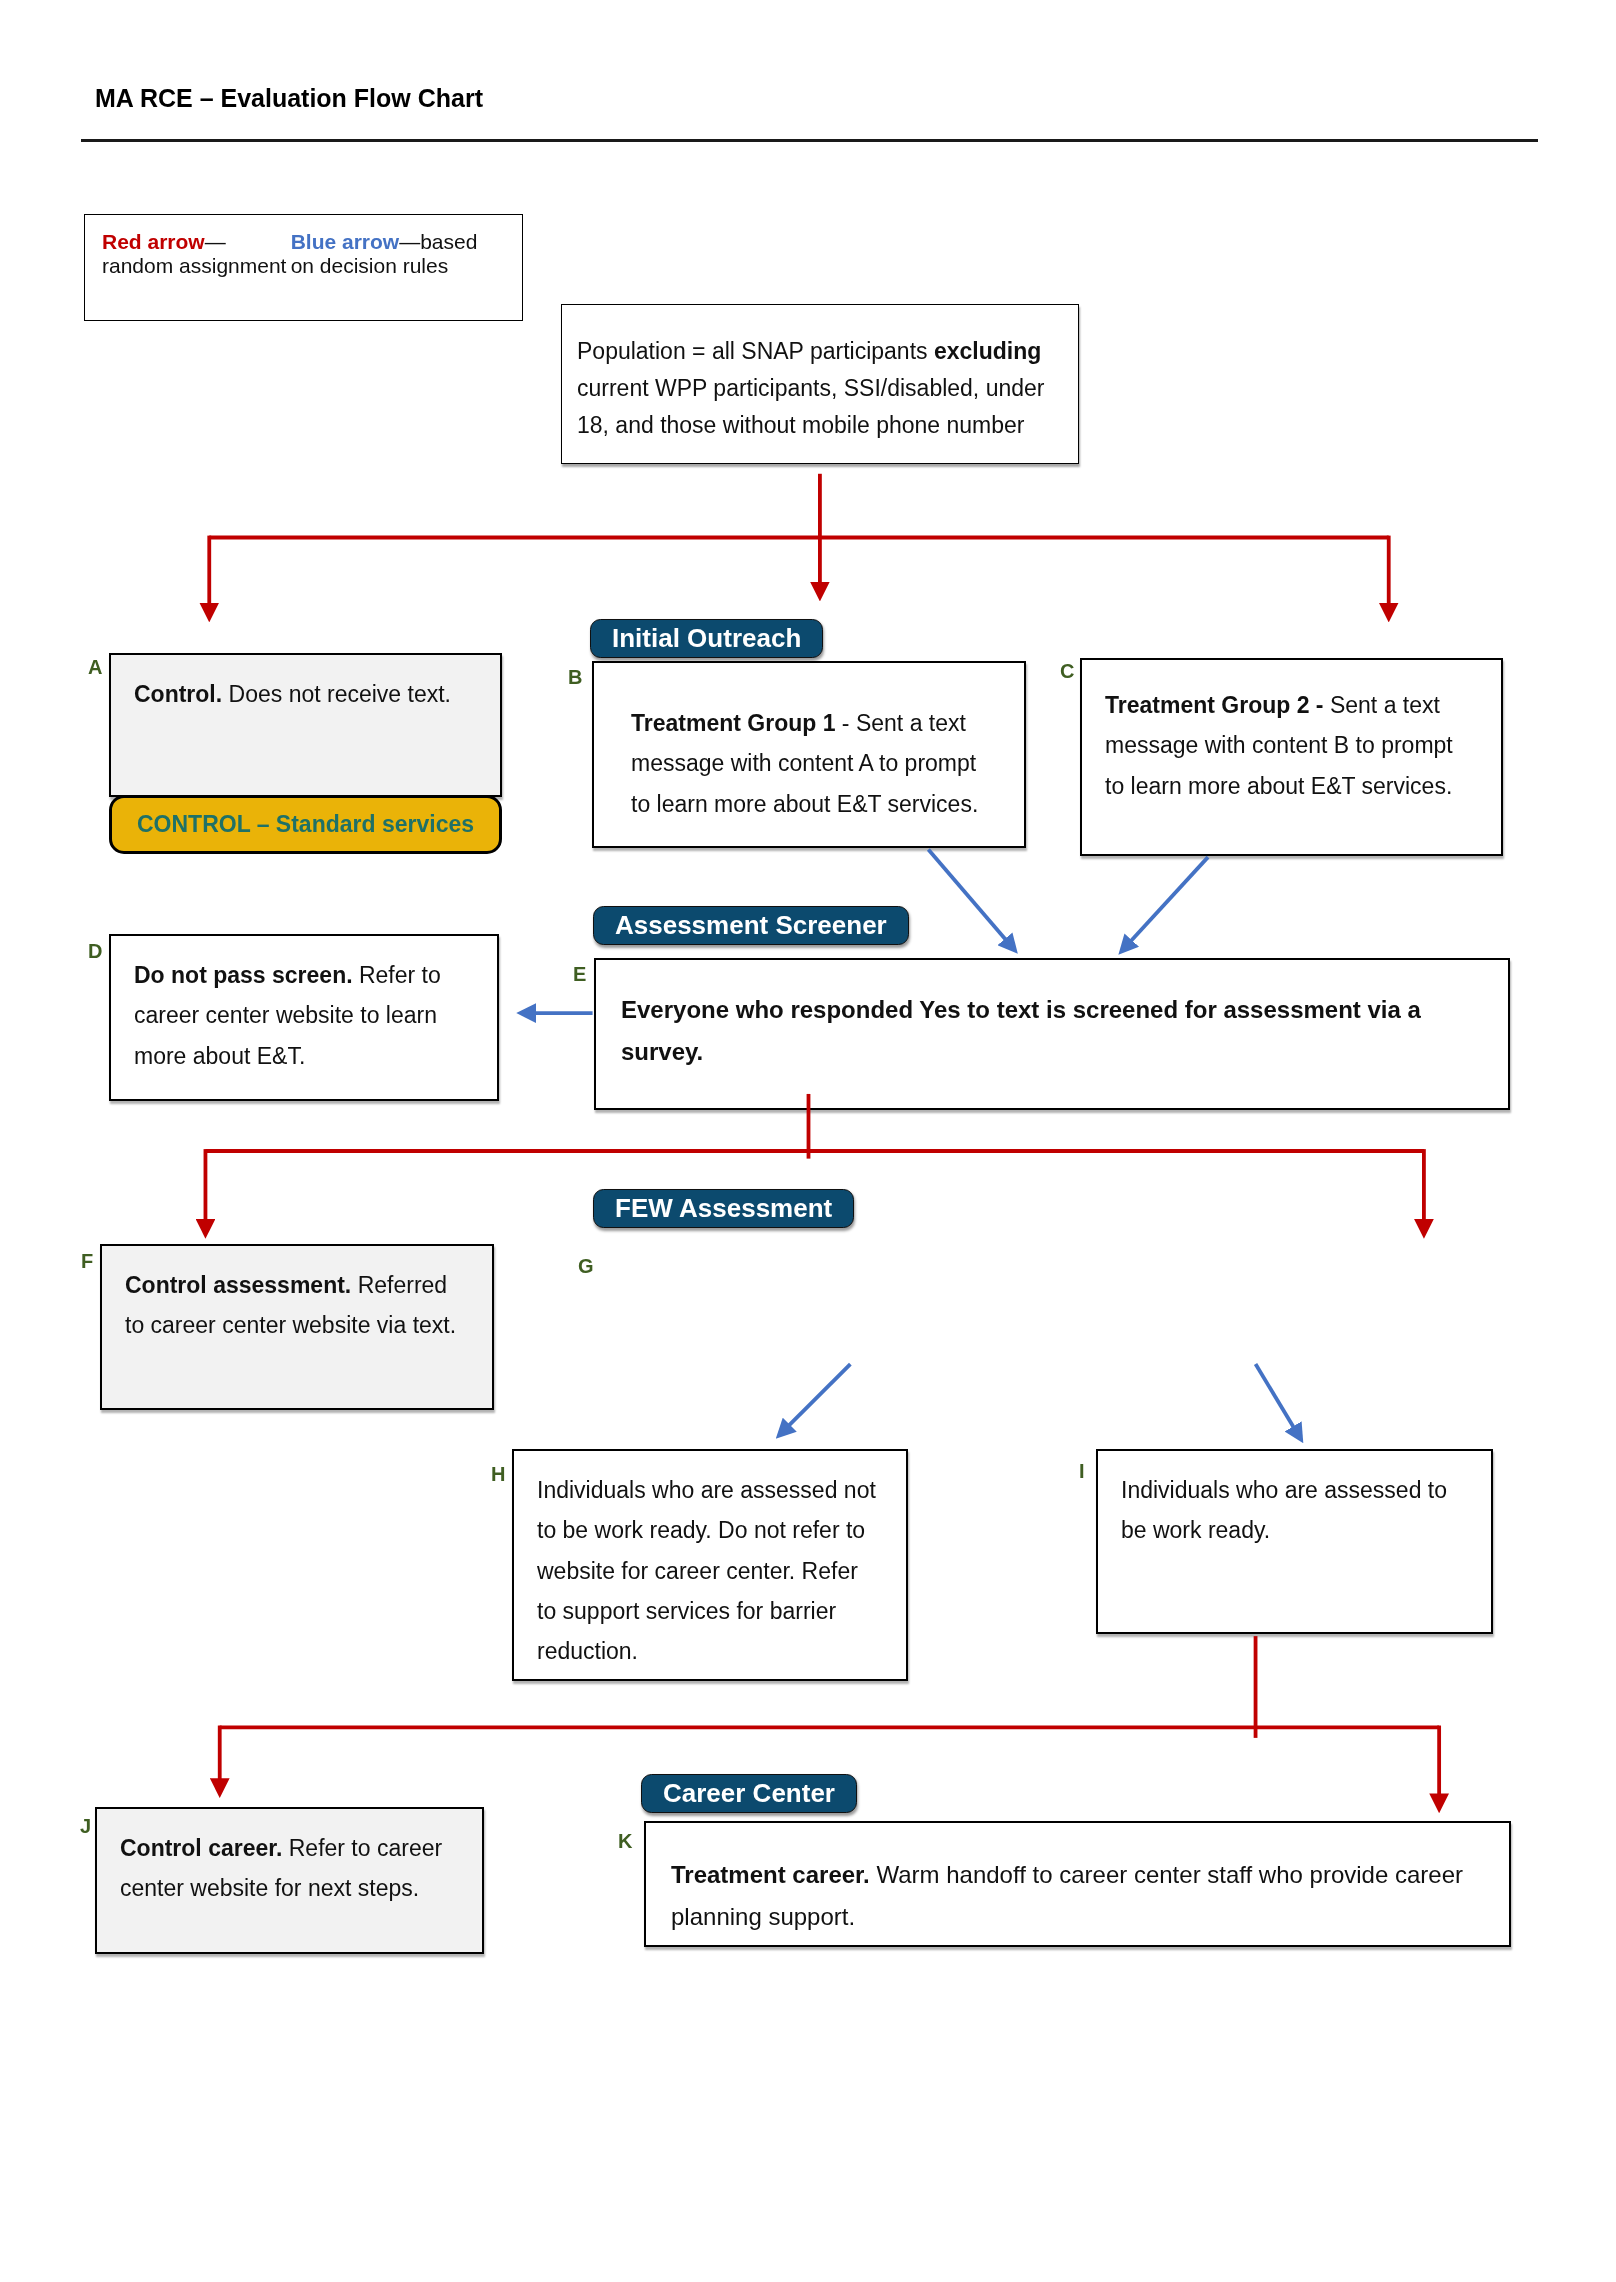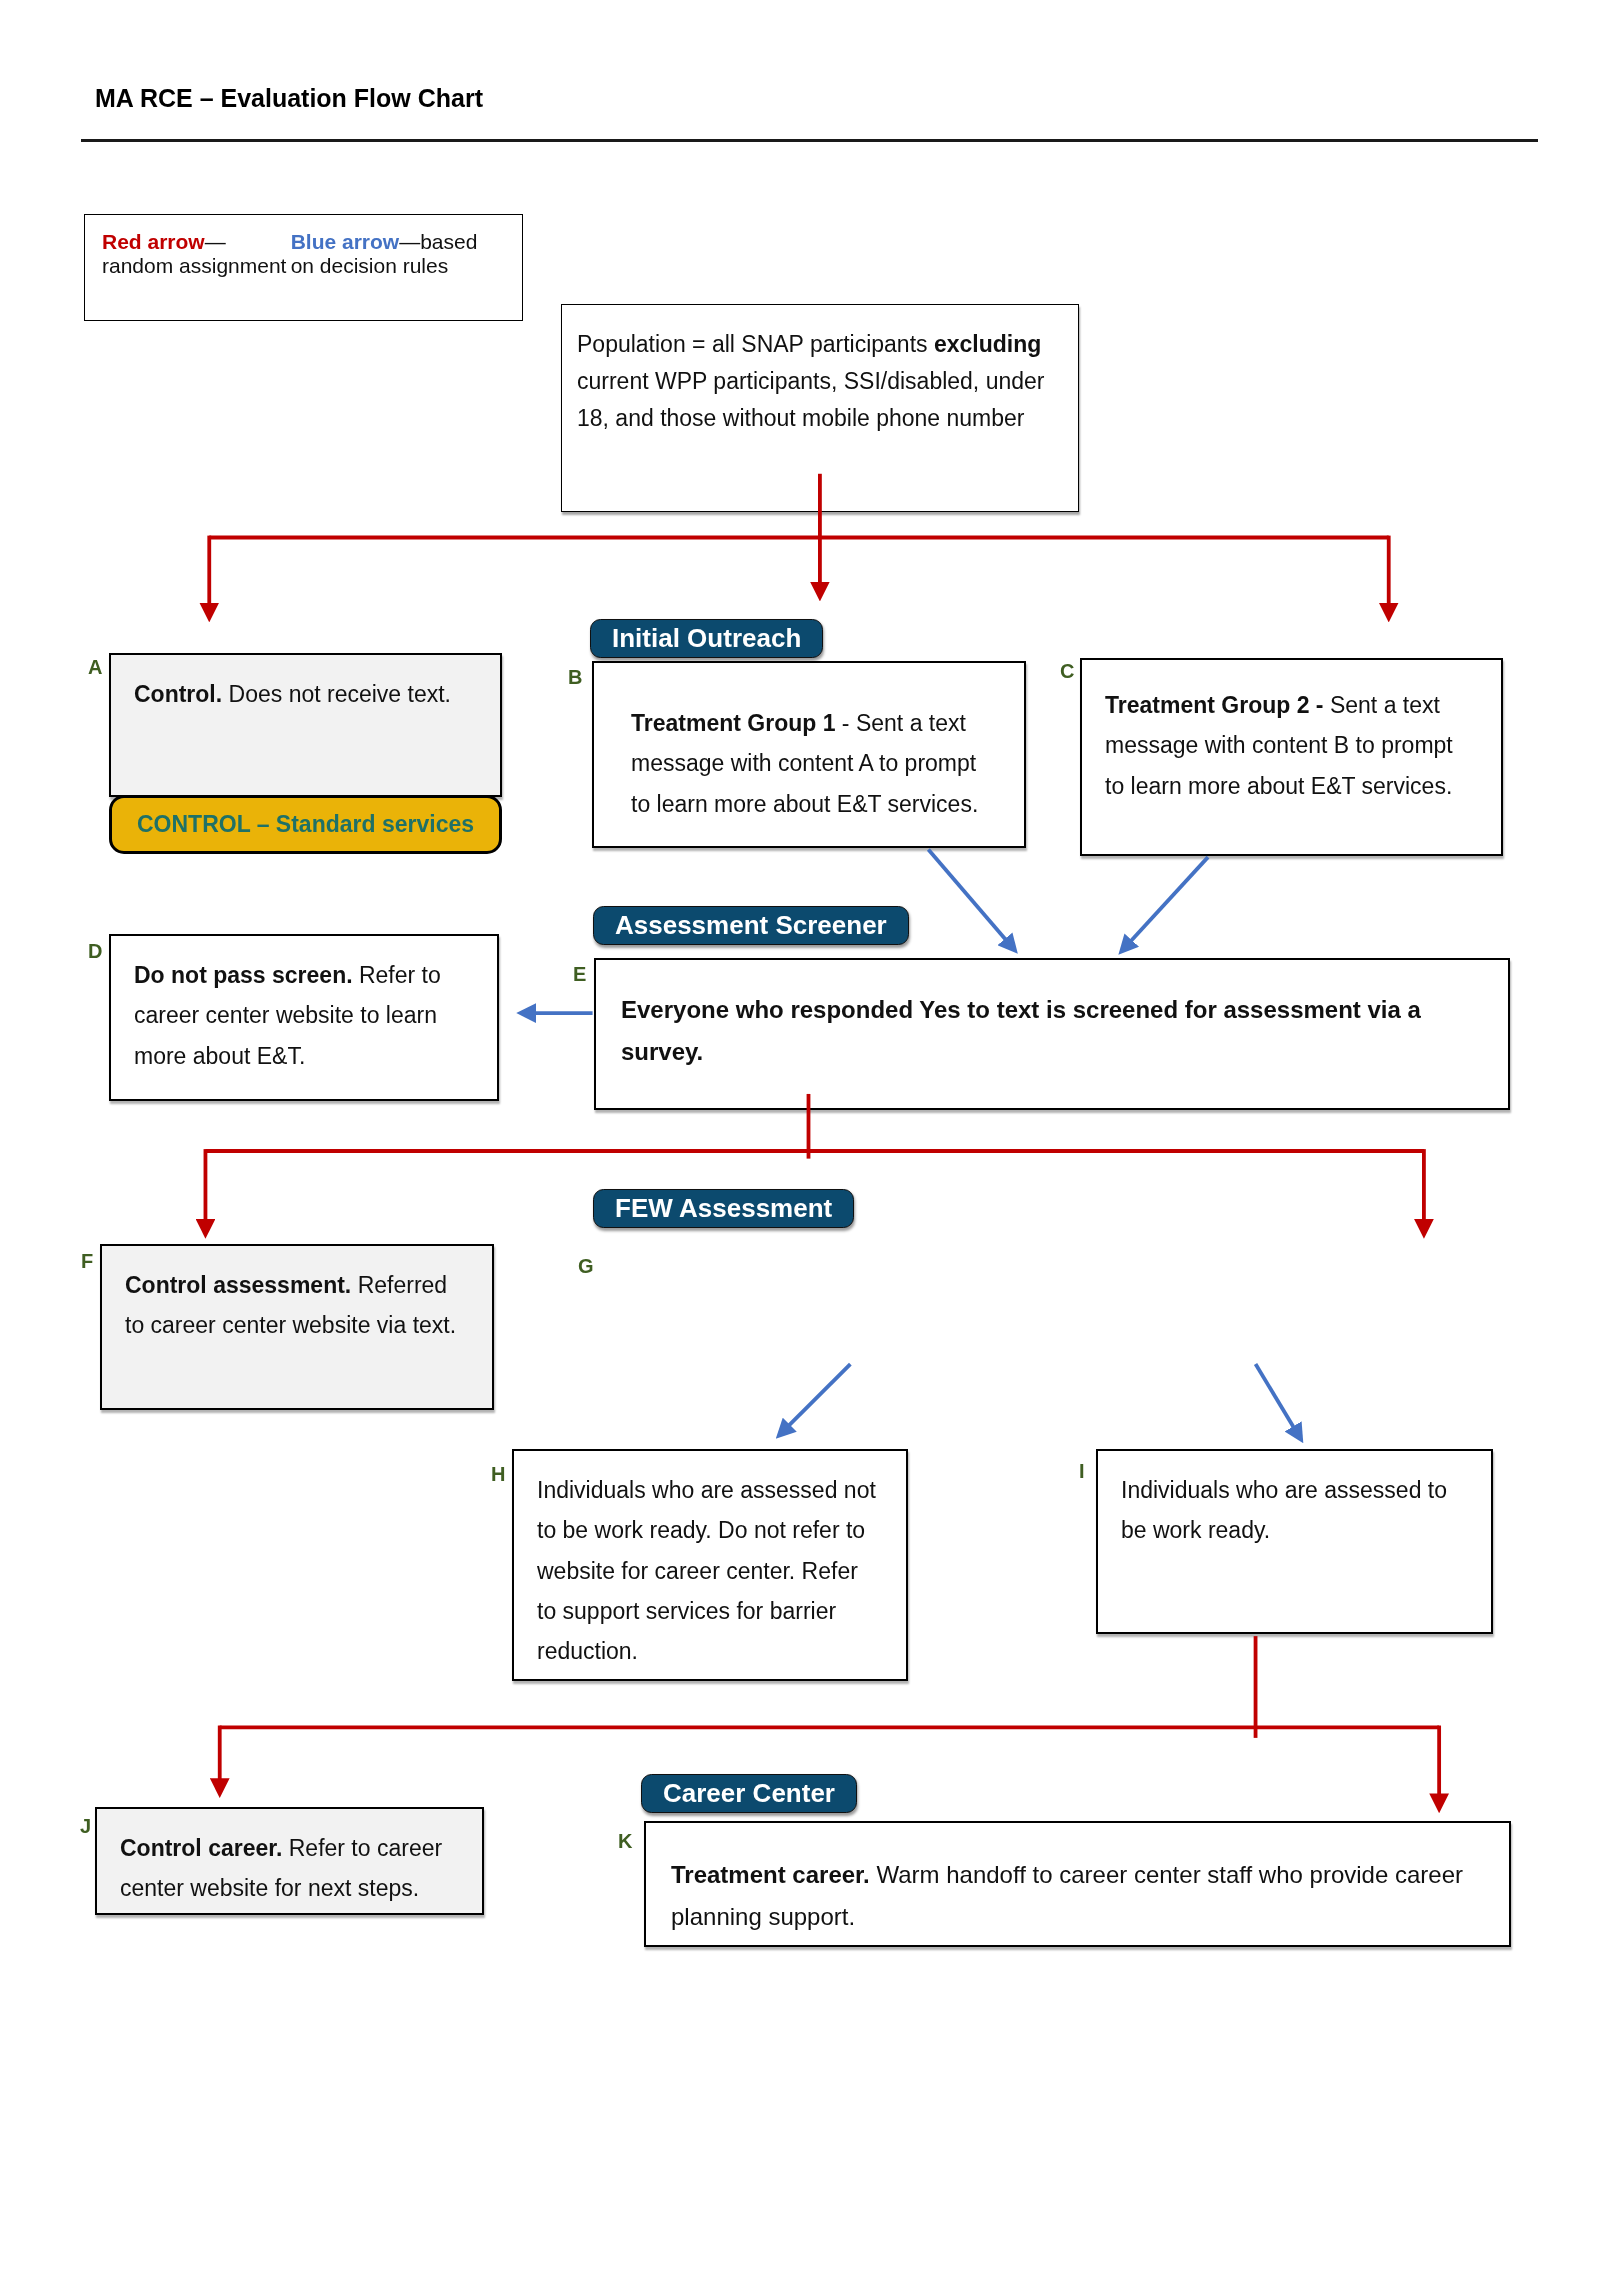--- a/index.html
+++ b/index.html
@@ -9,22 +9,22 @@
   .doc-title{position:absolute;left:95px;top:84px;font-size:25px;font-weight:bold;color:#000;}
   .title-rule{position:absolute;left:81px;top:139px;width:1457px;height:2.9px;background:#1a1a1a;}
 
   .legend{position:absolute;left:84px;top:214px;width:439px;height:107px;border:1.9px solid #000;
           background:#fff;display:flex;flex-direction:row;justify-content:space-between;
           padding:15px 17px;box-sizing:border-box;font-size:21px;}
   .legend p{margin:0;}
   .term-red{color:#C00000;font-weight:bold;}
   .term-blue{color:#4472C4;font-weight:bold;}
 
-  .popbox{position:absolute;left:561px;top:304px;width:518px;height:208px;border:1.9px solid #000;
-          background:#fff;box-sizing:border-box;padding:21px 15px;font-size:23px;line-height:1.6;
+  .popbox{position:absolute;left:561px;top:304px;width:518px;height:160px;border:1.9px solid #000;
+          background:#fff;box-sizing:border-box;padding:28px 15px;font-size:23px;line-height:1.6;
           box-shadow:1px 2.9px 1.9px rgba(0,0,0,0.35);z-index:2;}
   .popbox b{font-weight:bold;}
 
   .node{position:absolute;background:#fff;border:2.9px solid #000;box-sizing:border-box;
         font-size:23px;line-height:1.75;z-index:2;box-shadow:1px 2.9px 1.9px rgba(0,0,0,0.3);}
   .node .nt{margin:4px;padding:15px 19px;}
   .node.gray{background:#F2F2F2;}
   .node b{font-weight:bold;}
 
   .bignode{font-size:24px;font-weight:bold;}
@@ -135,21 +135,21 @@
   <div class="node" style="left:512px;top:1449px;width:396px;height:232px;">
     <p class="nt"><span>Individuals who are assessed not to be work ready. Do not refer to website for career center. Refer to support services for barrier reduction.</span></p>
   </div>
 
   <span class="nlabel" style="left:1079px;top:1460px;">I</span>
   <div class="node" style="left:1096px;top:1449px;width:397px;height:185px;">
     <p class="nt"><span>Individuals who are assessed to be work ready.</span></p>
   </div>
 
   <span class="nlabel" style="left:80px;top:1815px;">J</span>
-  <div class="node gray" style="left:95px;top:1807px;width:389px;height:108px;">
+  <div class="node gray" style="left:95px;top:1807px;width:389px;height:147px;">
     <p class="nt"><b>Control career.</b><span> Refer to career center website for next steps.</span></p>
   </div>
 
   <div class="ghead" style="left:641px;top:1774px;">Career Center</div>
   <span class="nlabel" style="left:618px;top:1830px;">K</span>
   <div class="node bignode" style="left:644px;top:1821px;width:867px;height:126px;">
     <p class="nt" style="padding-top:27px;"><b>Treatment career.</b><span style="font-weight:normal;"> Warm handoff to career center staff who provide career planning support.</span></p>
   </div>
 
 </div>

